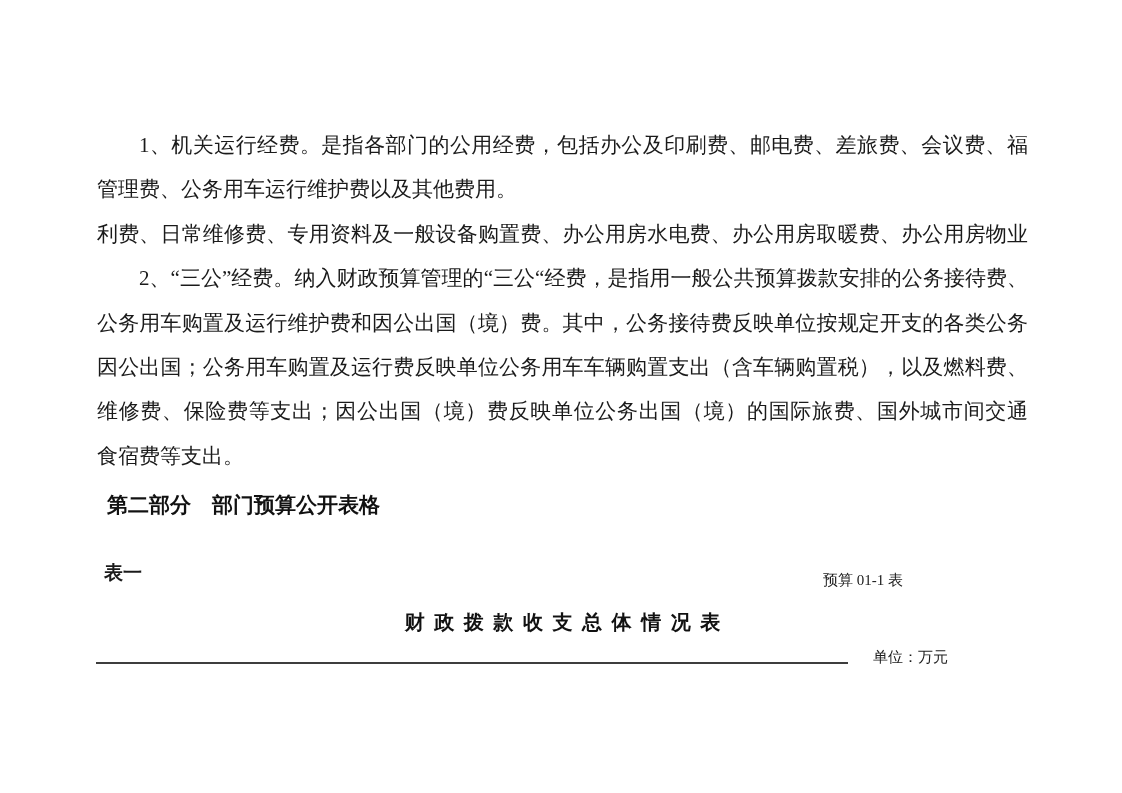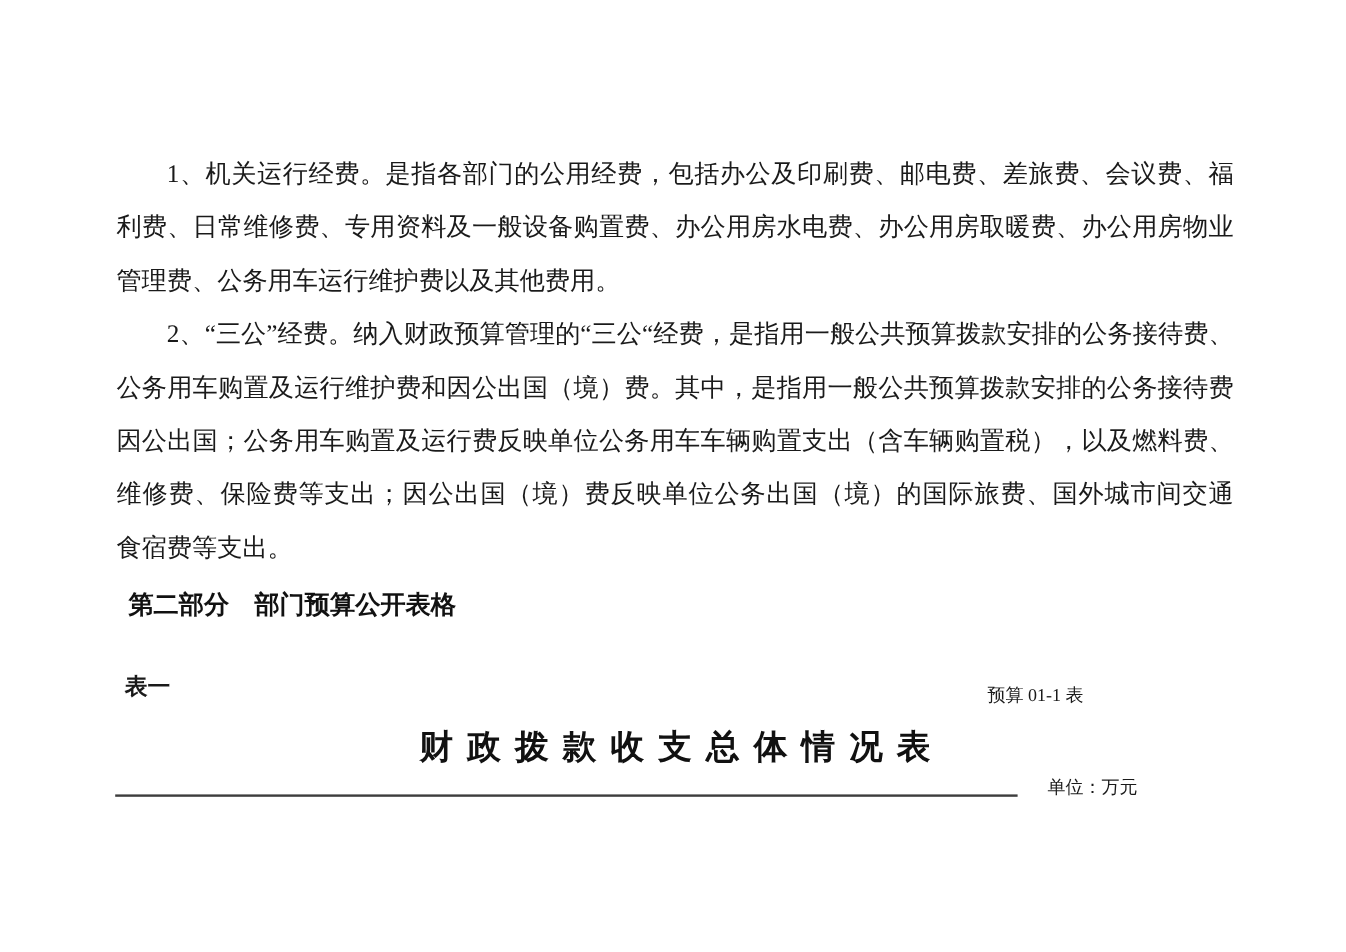--- a/index.html
+++ b/index.html
@@ -66,21 +66,21 @@
     line-height: 20px;
   }
   .table-title {
     position: absolute;
     left: 97px;
     top: 608px;
     width: 931px;
     text-align: center;
     font-family: "Liberation Sans", "DejaVu Sans", sans-serif;
     font-weight: 700;
-    font-size: 28px;
+    font-size: 20px;
     line-height: 29px;
     word-spacing: 4px;
     color: #111111;
   }
   .unit-label {
     position: absolute;
     left: 873px;
     top: 647px;
     font-size: 15px;
     line-height: 20px;
@@ -95,26 +95,26 @@
   }
 </style>
 </head>
 <body>
 
 <div class="page">
 
   <div class="body-text">
     <div>
       <div class="tline indent">1、机关运行经费。是指各部门的公用经费，包括办公及印刷费、邮电费、差旅费、会议费、福</div>
+      <div class="tline para-end">管理费、公务用车运行维护费以及其他费用。</div>
       <div class="tline">利费、日常维修费、专用资料及一般设备购置费、办公用房水电费、办公用房取暖费、办公用房物业</div>
-      <div class="tline para-end">管理费、公务用车运行维护费以及其他费用。</div>
     </div>
     <div>
       <div class="tline indent">2、“三公”经费。纳入财政预算管理的“三公“经费，是指用一般公共预算拨款安排的公务接待费、</div>
-      <div class="tline">公务用车购置及运行维护费和因公出国（境）费。其中，是指用一般公共预算拨款安排的公务接待费</div>
+      <div class="tline">公务用车购置及运行维护费和因公出国（境）费。其中，公务接待费反映单位按规定开支的各类公务</div>
       <div class="tline">因公出国；公务用车购置及运行费反映单位公务用车车辆购置支出（含车辆购置税），以及燃料费、</div>
       <div class="tline">维修费、保险费等支出；因公出国（境）费反映单位公务出国（境）的国际旅费、国外城市间交通费、</div>
       <div class="tline para-end">食宿费等支出。</div>
     </div>
   </div>
 
   <div class="section-heading">第二部分　部门预算公开表格</div>
 
   <div class="table-label">表一</div>
 

